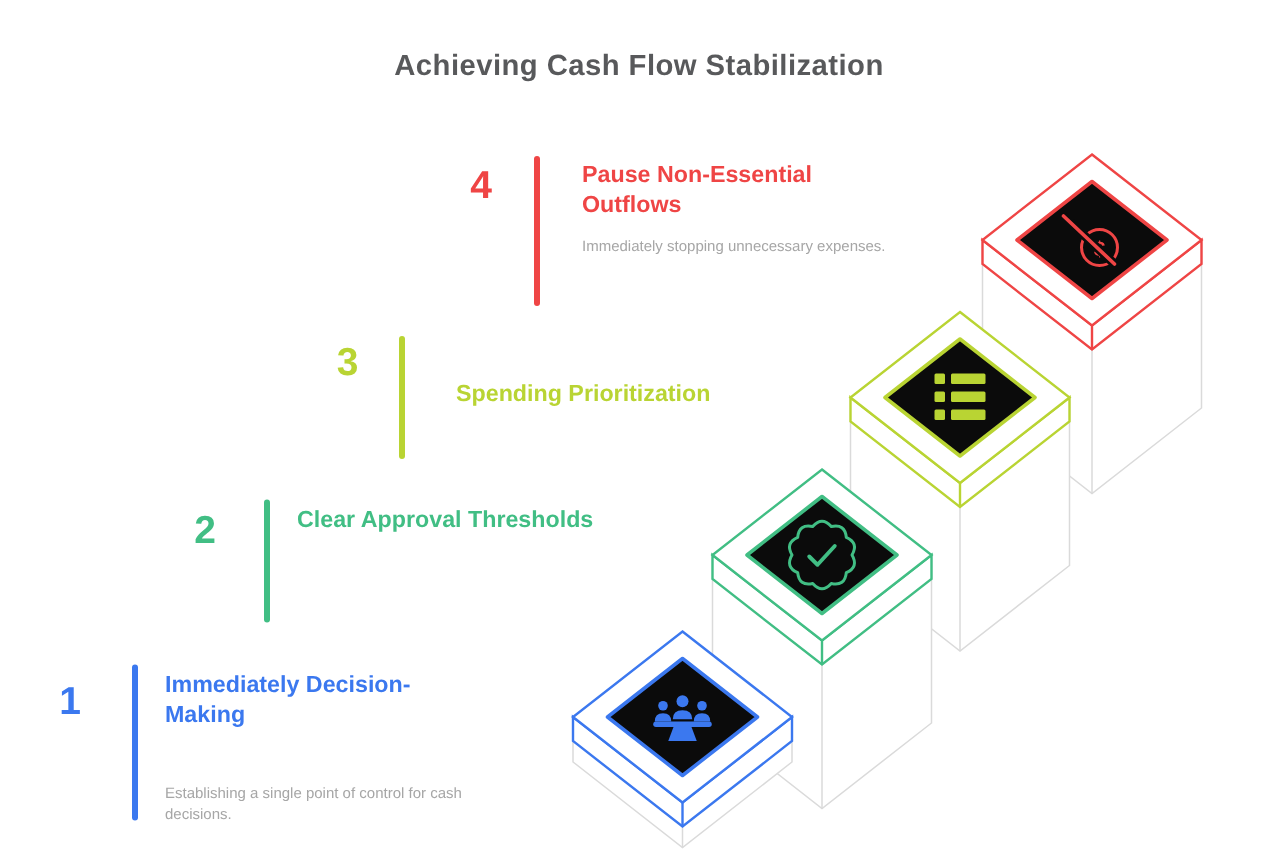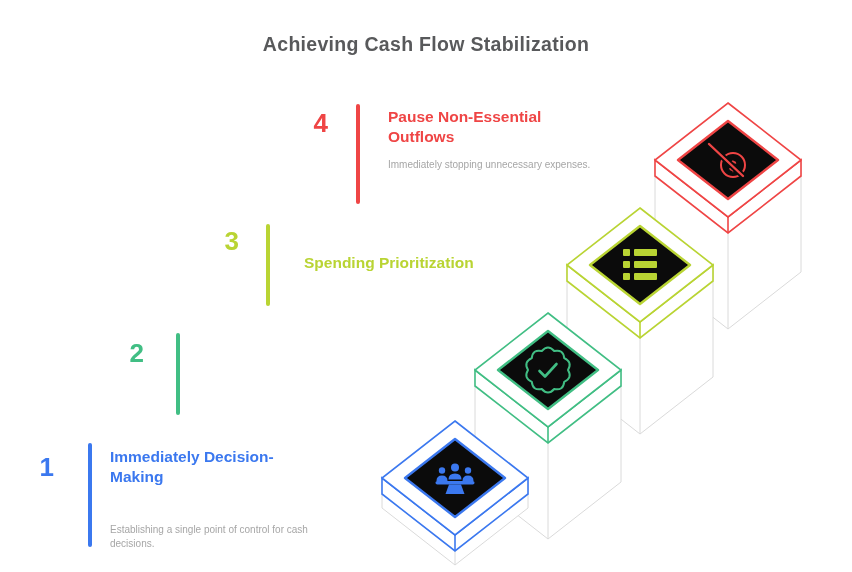--- a/index.html
+++ b/index.html
@@ -121,20 +121,21 @@
     <div class="bar" style="left:266px; top:224px; height:82px;"></div>
     <div class="txt" style="left:304px; top:229px; width:250px;margin-top:24px;">
       <div class="step-title">Spending Prioritization</div>
     </div>
   </div>
 
   <div class="sc2">
     <div class="num" style="left:112px; top:338px;">2</div>
     <div class="bar" style="left:176px; top:333px; height:82px;"></div>
     <div class="txt" style="left:198px; top:337px; width:250px;">
+      <div class="step-title">Clear Approval Thresholds</div>
     </div>
   </div>
 
   <div class="sc1">
     <div class="num" style="left:22px; top:452px;">1</div>
     <div class="bar" style="left:88px; top:443px; height:104px;"></div>
     <div class="txt" style="left:110px; top:447px; width:250px;">
       <div class="step-title" style="max-width:205px;">Immediately Decision-Making</div>
       <div class="step-desc" style="max-width:205px;margin-top:36px;">Establishing a single point of control for cash decisions.</div>
     </div>

